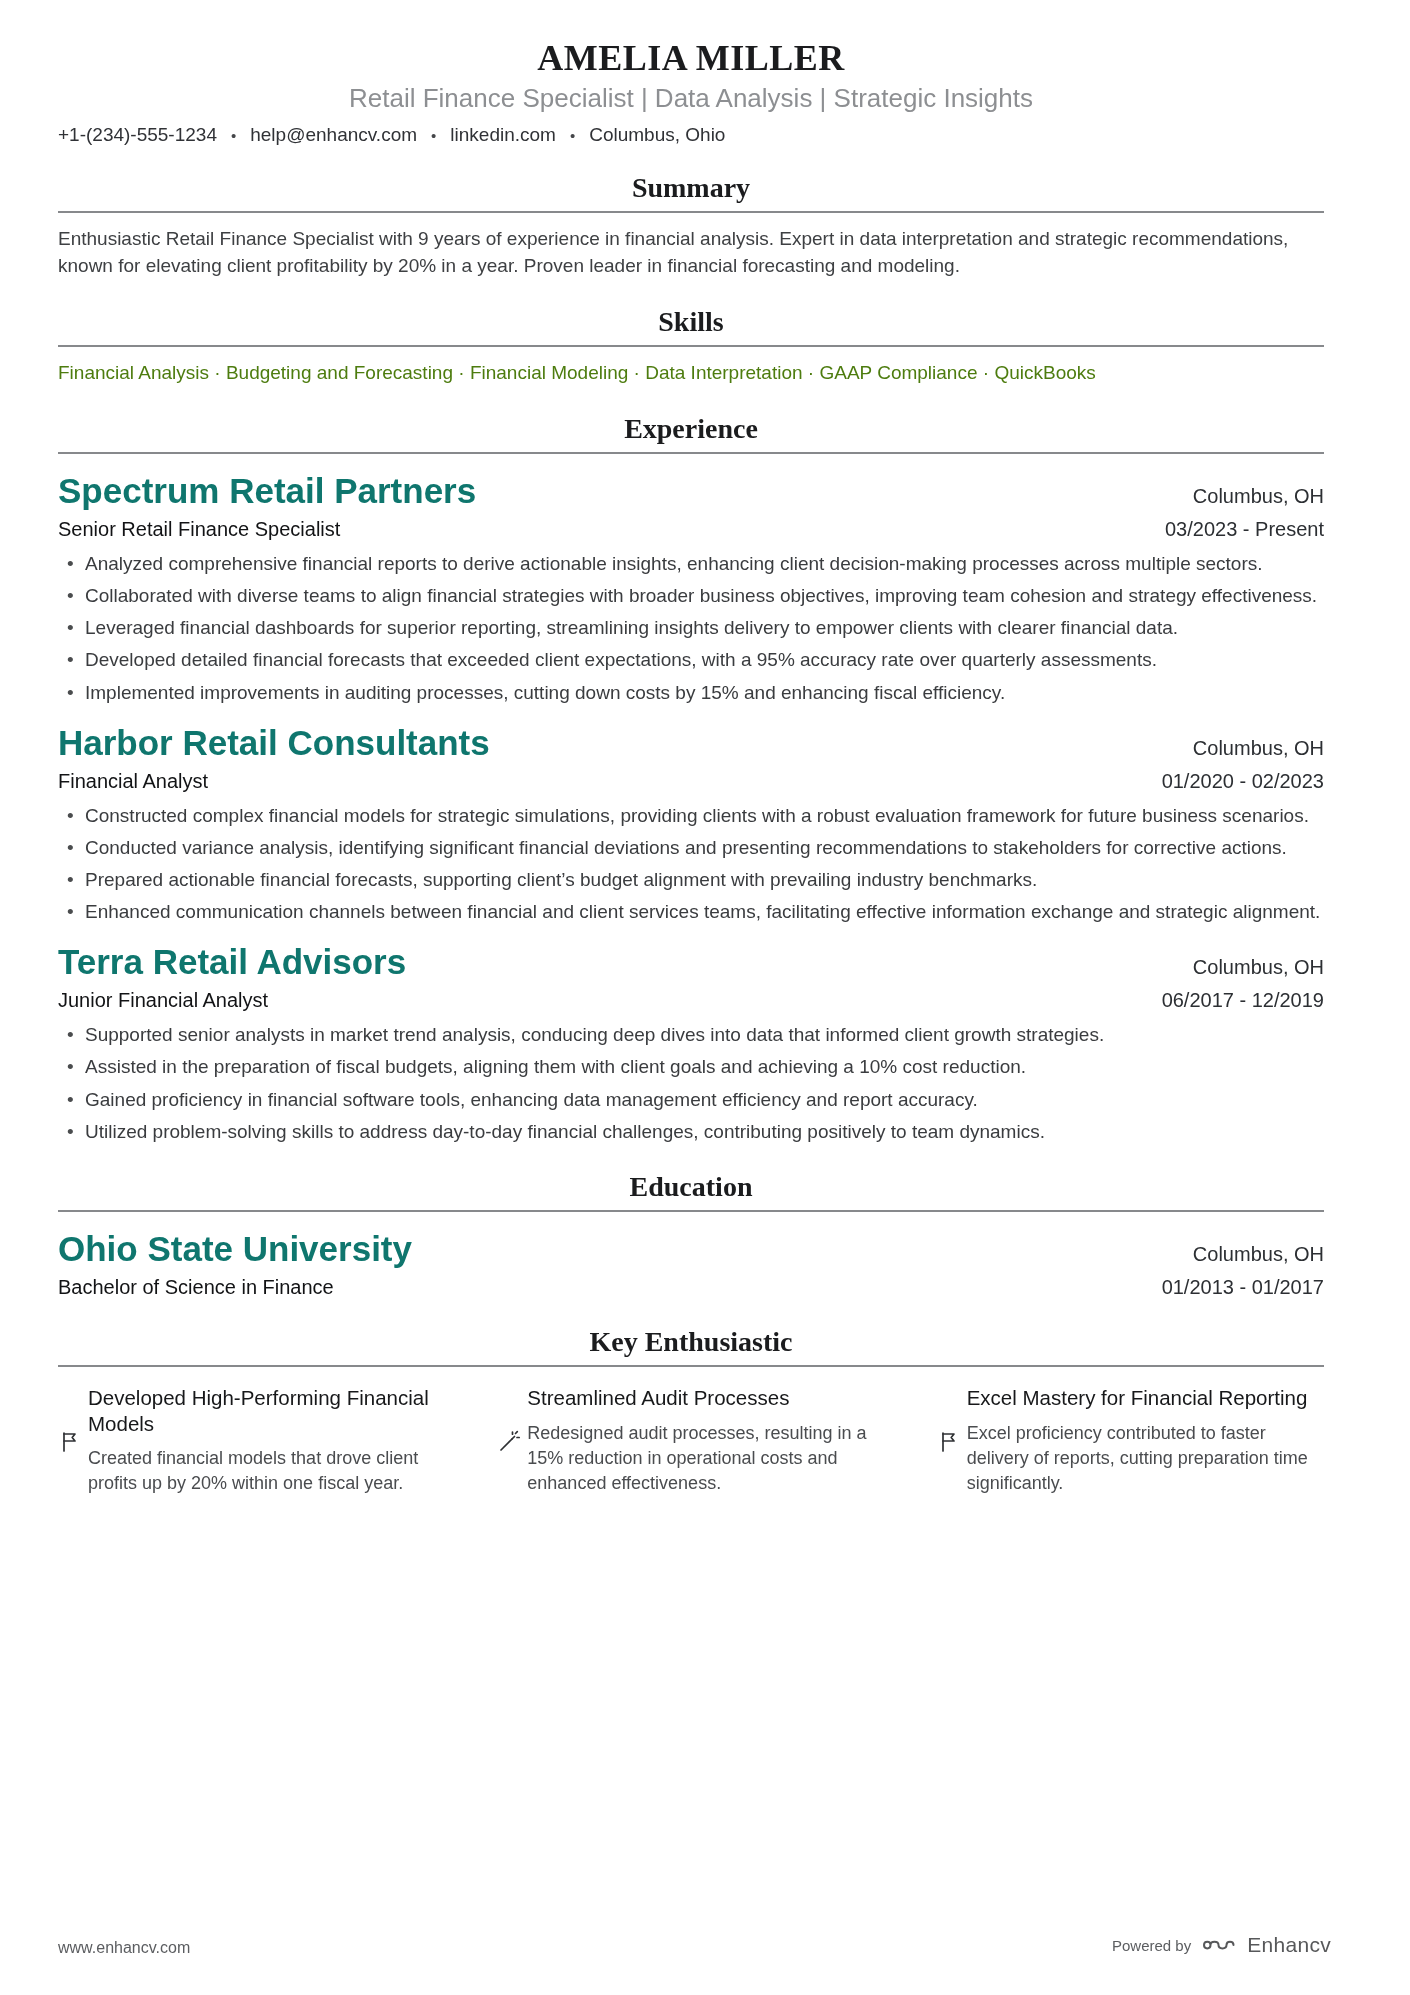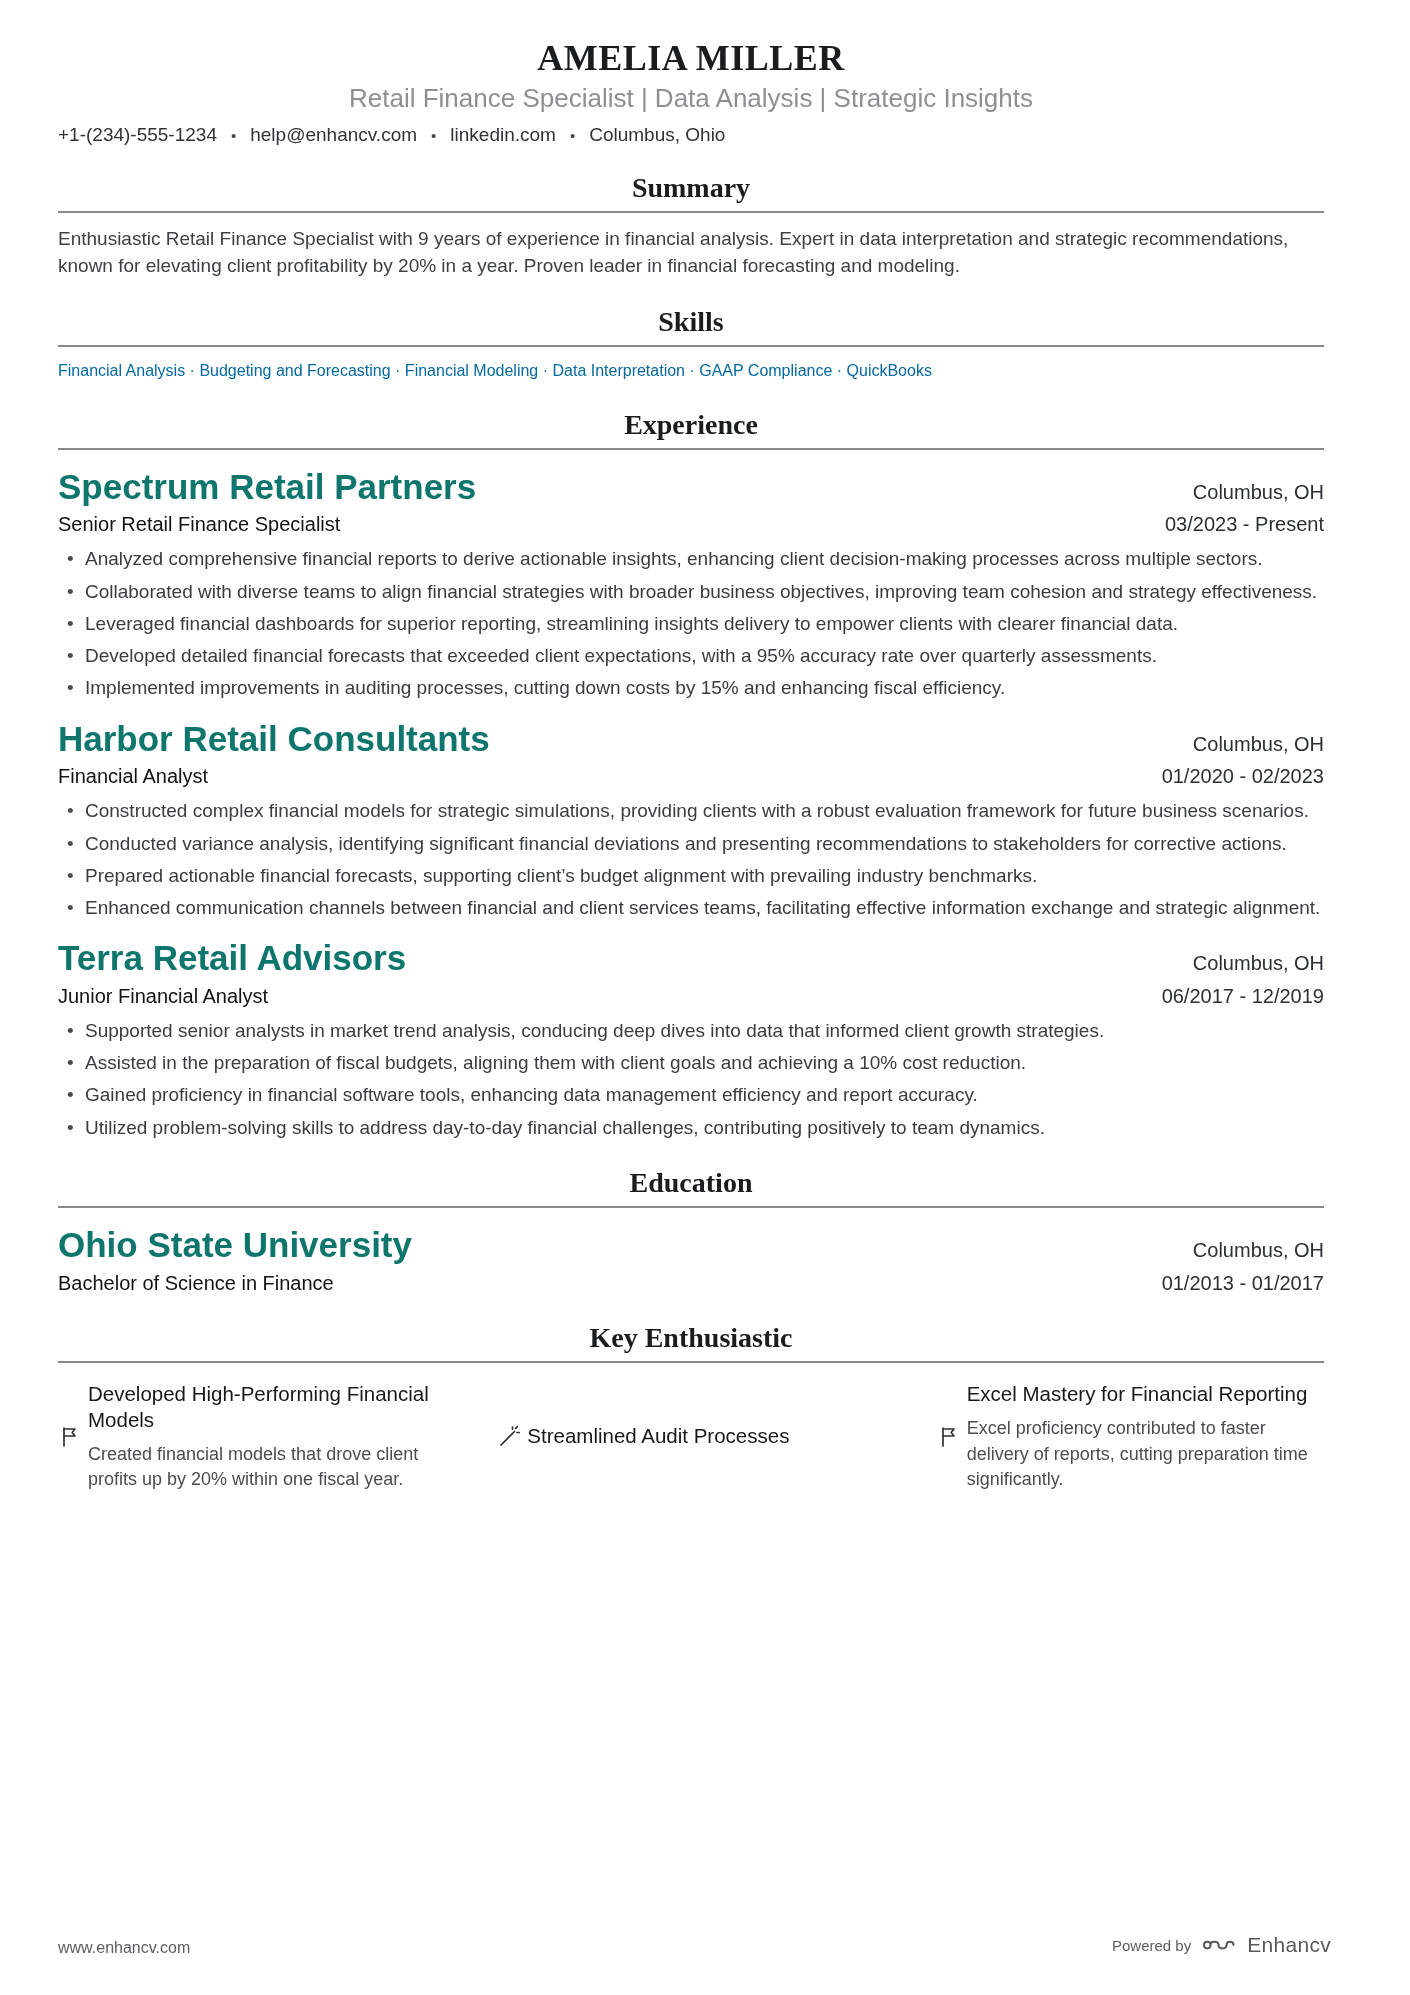--- a/index.html
+++ b/index.html
@@ -63,23 +63,23 @@
     border-top: 2px solid #87898c;
   }
   .para {
     margin: 13px 0 0 0;
     font-size: 19px;
     line-height: 1.42;
     color: #3e4043;
   }
   .skills-line {
     margin-top: 13px;
-    font-size: 16px;
+    font-size: 19px;
     line-height: 1.4;
-    color: #0369a1;
+    color: #4d7c0f;
   }
 
   
   .job { margin-top: 15px; }
   .row {
     display: flex;
     justify-content: space-between;
     align-items: baseline;
   }
   .company {
@@ -294,20 +294,21 @@
           <svg width="24" height="24" viewBox="0 0 24 24" fill="none" stroke="#2f3134" stroke-width="1.7" stroke-linecap="round" stroke-linejoin="round">
             <path d="M4 20 L15 9"></path>
             <path d="M15 9 l2.5 -2.5"></path>
             <path d="M18.5 3.5 l1.8 -1.8"></path>
             <path d="M20 7.5 h2.2"></path>
             <path d="M15.5 2 v2.2"></path>
           </svg>
         </span>
         <div class="ach-body">
           <div class="ach-title">Streamlined Audit Processes</div>
+          <div class="ach-text">Redesigned audit processes, resulting in a 15% reduction in operational costs and enhanced effectiveness.</div>
         </div>
       </div>
 
       <div class="ach">
         <span class="ach-icon">
           <svg width="24" height="24" viewBox="0 0 24 24" fill="none" stroke="#2f3134" stroke-width="1.7" stroke-linecap="round" stroke-linejoin="round">
             <path d="M6 21 V3"></path>
             <path d="M6 4 h11 l-2.8 3.5 L17 11 H6"></path>
           </svg>
         </span>

